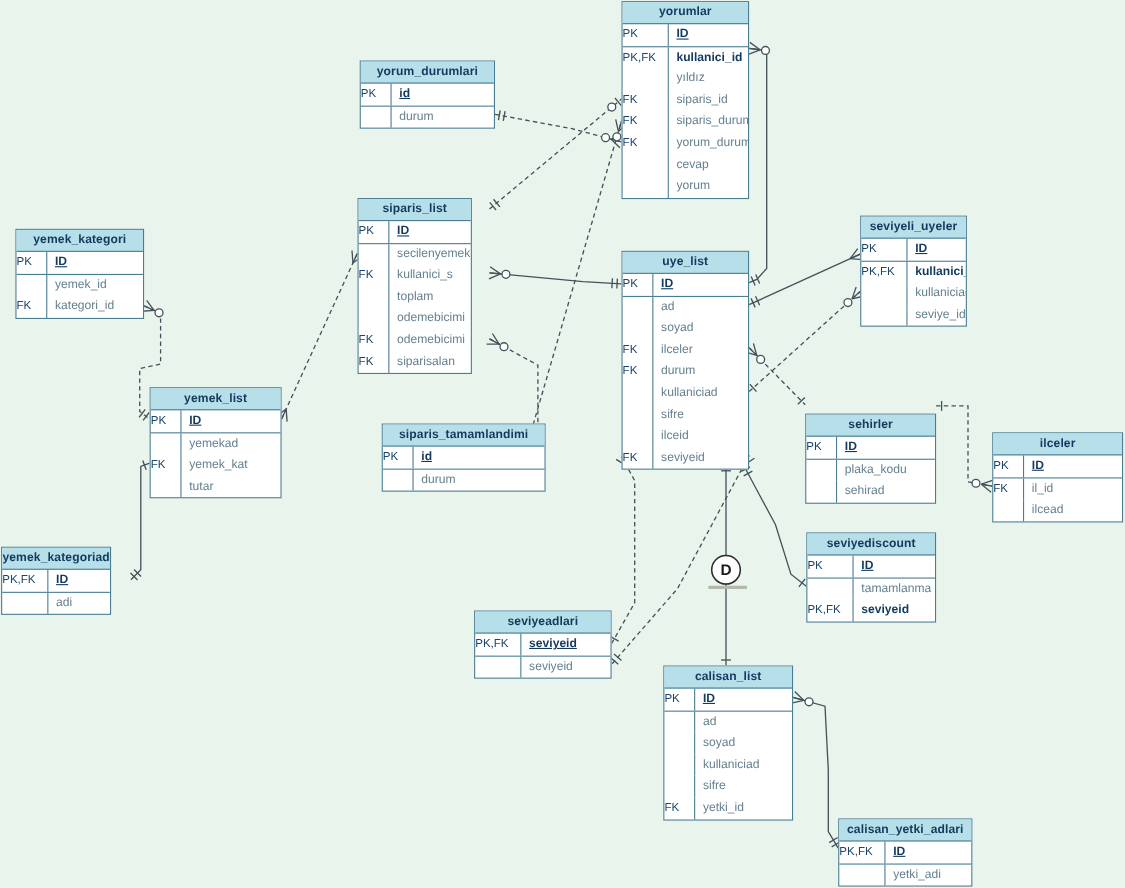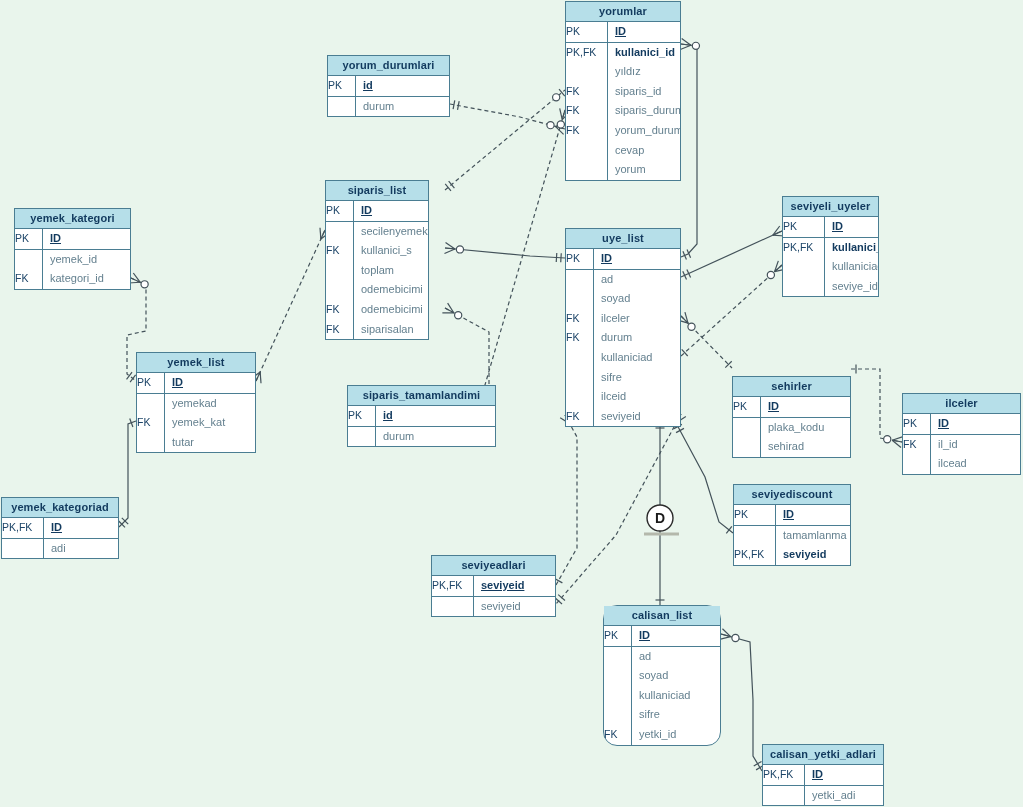--- a/index.html
+++ b/index.html
@@ -281,21 +281,21 @@
       </div>
       <div class="tbl-r">
         <span class="k" style="width: 28px;">FK</span>
         <span class="f">yemek_kat</span>
       </div>
       <div class="tbl-r">
         <span class="k" style="width: 28px;"></span>
         <span class="f">tutar</span>
       </div>
     </div>
-    <div class="tbl" style="left: 1px; top: 497px; width: 118px;">
+    <div class="tbl" style="left: 1px; top: 497px; width: 100px;">
       <div class="tbl-h">yemek_kategoriad</div>
       <div class="tbl-r first">
         <span class="k" style="width: 42px;">PK,FK</span>
         <span class="f ub">ID</span>
       </div>
       <div class="tbl-r">
         <span class="k" style="width: 42px;"></span>
         <span class="f">adi</span>
       </div>
     </div>
@@ -417,21 +417,21 @@
       <div class="tbl-h">seviyeadlari</div>
       <div class="tbl-r first">
         <span class="k" style="width: 42px;">PK,FK</span>
         <span class="f ub">seviyeid</span>
       </div>
       <div class="tbl-r">
         <span class="k" style="width: 42px;"></span>
         <span class="f">seviyeid</span>
       </div>
     </div>
-    <div class="tbl" style="left: 603px; top: 605px; width: 118px; border-radius: 14px;">
+    <div class="tbl" style="left: 603px; top: 605px; width: 118px;">
       <div class="tbl-h">calisan_list</div>
       <div class="tbl-r first">
         <span class="k" style="width: 28px;">PK</span>
         <span class="f ub">ID</span>
       </div>
       <div class="tbl-r">
         <span class="k" style="width: 28px;"></span>
         <span class="f">ad</span>
       </div>
       <div class="tbl-r">

